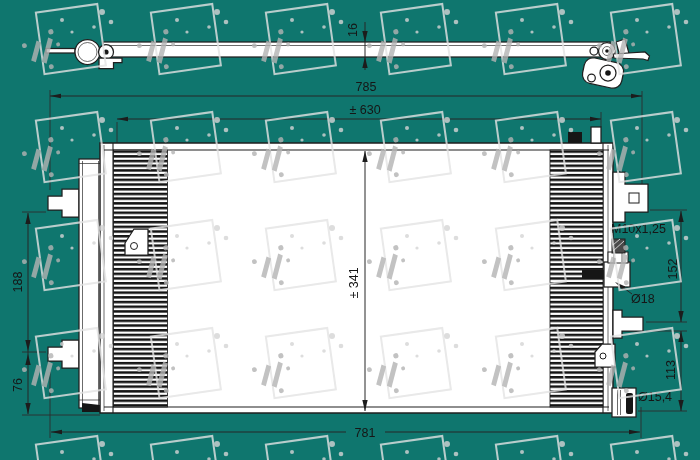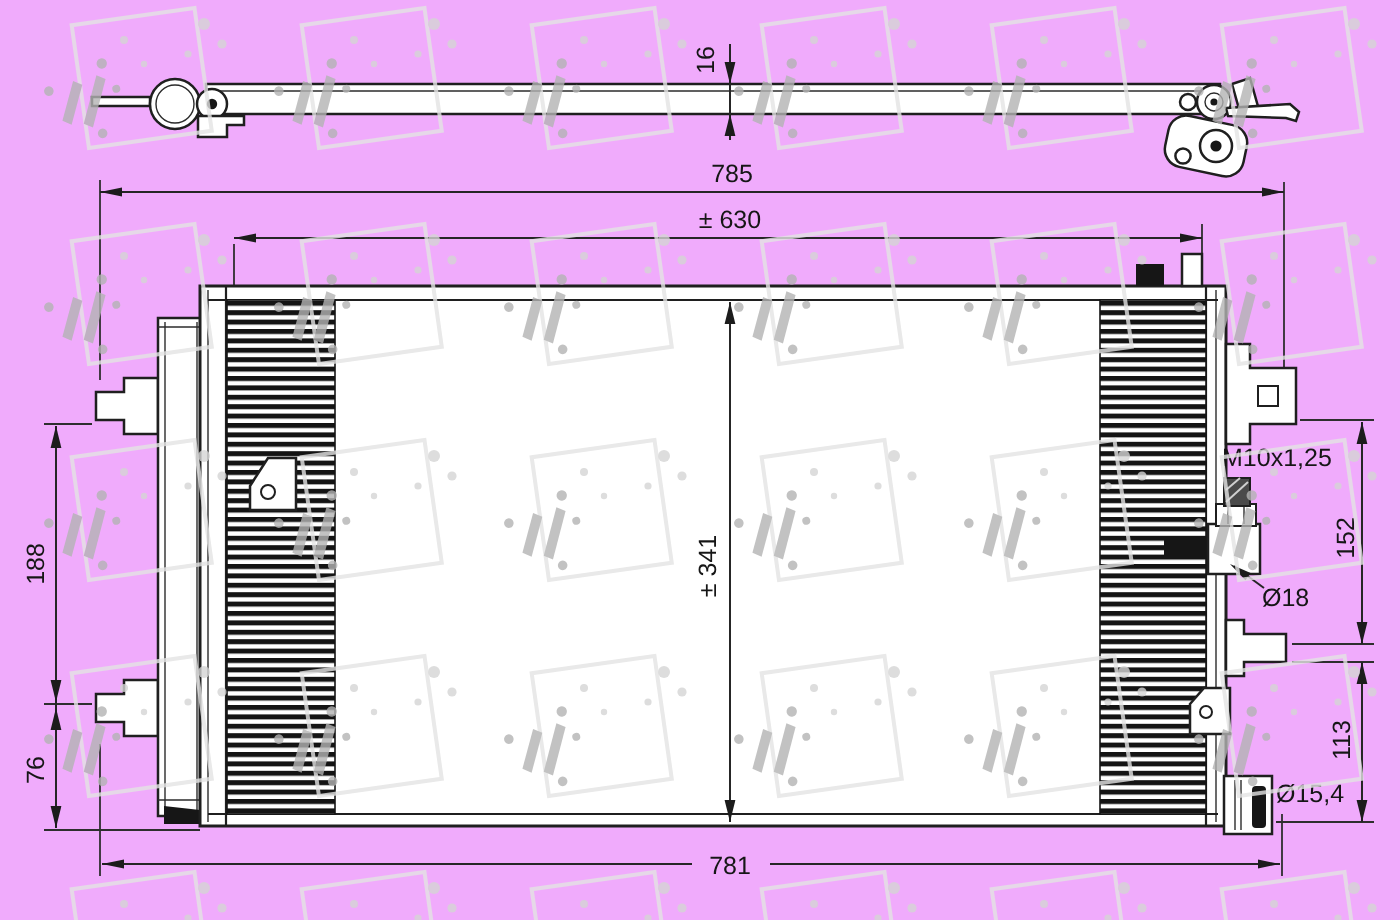--- a/index.html
+++ b/index.html
@@ -1,16 +1,16 @@
 <!DOCTYPE html>
 <html><head>
 <meta charset="utf-8">
 <style>
   html,body{margin:0;padding:0;background:#fff;}
-  .canvas{position:relative;width:700px;height:460px;background:#f0abfc;overflow:hidden;
+  .canvas{position:relative;width:700px;height:460px;background:#0f766e;overflow:hidden;
           font-family:"Liberation Sans", sans-serif;}
   svg{position:absolute;left:0;top:0;}
   .ln{stroke:#1f1f1f;fill:none;stroke-width:1.1;}
   .thin{stroke:#2b2b2b;fill:none;stroke-width:0.7;}
   .part{fill:#ffffff;stroke:#1f1f1f;stroke-width:1.25;}
   .dark{fill:#161616;stroke:none;}
   .dimln{stroke:#262626;fill:none;stroke-width:1;}
   .extln{stroke:#2e2e2e;fill:none;stroke-width:0.9;}
   .arr{fill:#1c1c1c;stroke:none;}
   text{font:12.5px "Liberation Sans", sans-serif;fill:#161616;}

